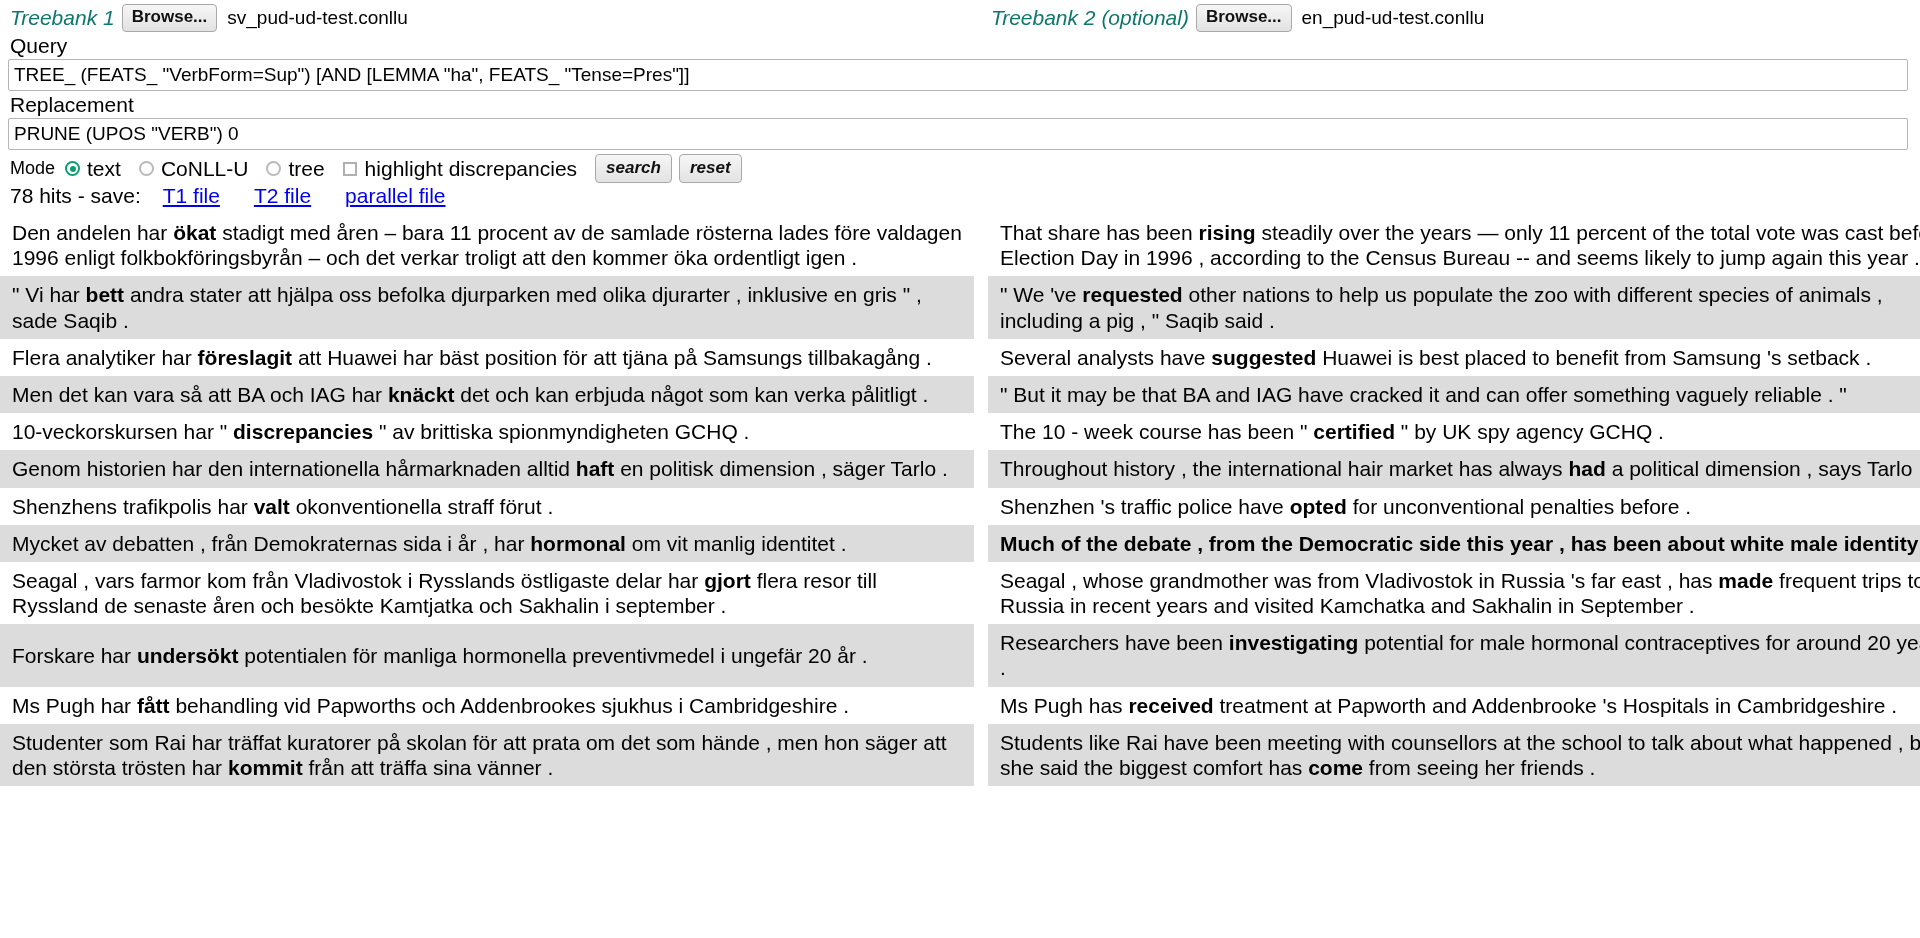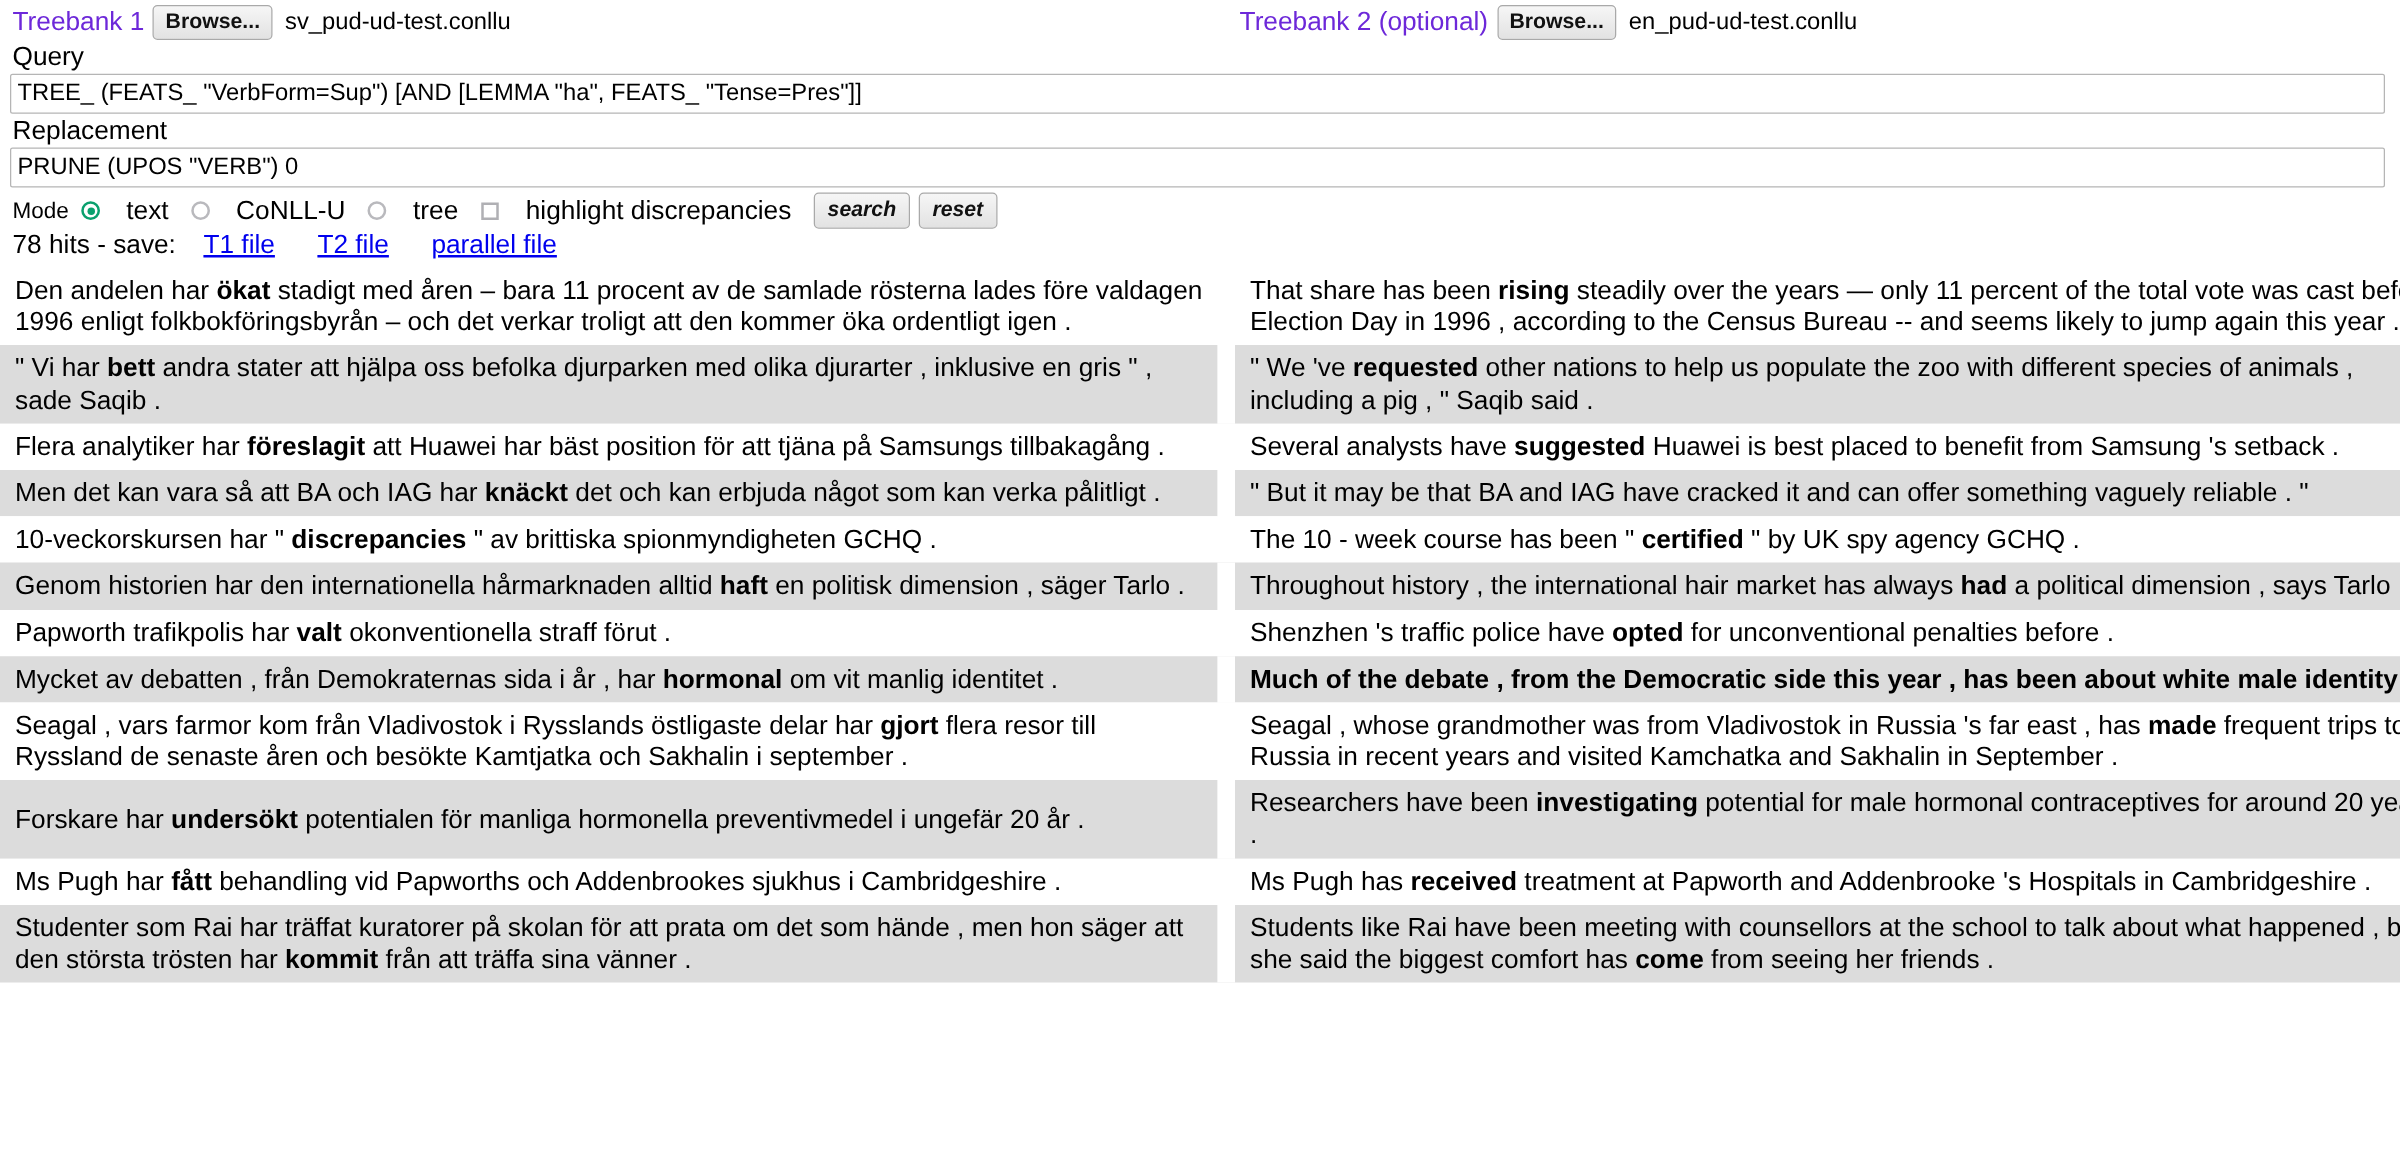--- a/index.html
+++ b/index.html
@@ -33,22 +33,23 @@
   .tb-group {
     display: flex;
     align-items: center;
     white-space: nowrap;
   }
   .tb-group.second {
     margin-left: 583px;
   }
   .tb-label {
     font-size: 21px;
-    color: #6d28d9;
+    color: #0f766e;
     margin-right: 7px;
+    font-style: italic;
   }
   .browse-btn {
     font-family: "Liberation Sans", sans-serif;
     font-size: 17px;
     font-weight: bold;
     padding: 3px 9px 4px 9px;
     background: linear-gradient(#f6f6f6, #e2e2e2);
     border: 1px solid #a9a9a9;
     border-radius: 4px;
     color: #111;
@@ -93,21 +94,20 @@
   }
   .mode-label {
     font-size: 18px;
     margin-right: 10px;
   }
   .radio-item, .check-item {
     display: flex;
     align-items: center;
     margin-right: 18px;
     white-space: nowrap;
-    gap: 14px;
   }
   .radio {
     width: 15px;
     height: 15px;
     border-radius: 50%;
     border: 2px solid #b9b9bd;
     background: #fff;
     box-sizing: border-box;
     margin-right: 7px;
     position: relative;
@@ -276,21 +276,21 @@
           <td class="left"><span class="rowtext"><span>10-veckorskursen har " </span><b>discrepancies</b><span> " av brittiska spionmyndigheten GCHQ .</span></span></td>
           <td class="gap"></td>
           <td class="right"><span class="rowtext"><span>The 10 - week course has been " </span><b>certified</b><span> " by UK spy agency GCHQ .</span></span></td>
         </tr>
         <tr class="odd">
           <td class="left"><span class="rowtext"><span>Genom historien har den internationella hårmarknaden alltid </span><b>haft</b><span> en politisk dimension , säger Tarlo .</span></span></td>
           <td class="gap"></td>
           <td class="right"><span class="rowtext"><span>Throughout history , the international hair market has always </span><b>had</b><span> a political dimension , says Tarlo .</span></span></td>
         </tr>
         <tr class="even">
-          <td class="left"><span class="rowtext"><span>Papworth trafikpolis har </span><b>valt</b><span> okonventionella straff förut .</span></span></td>
+          <td class="left"><span class="rowtext"><span>Shenzhens trafikpolis har </span><b>valt</b><span> okonventionella straff förut .</span></span></td>
           <td class="gap"></td>
           <td class="right"><span class="rowtext"><span>Shenzhen 's traffic police have </span><b>opted</b><span> for unconventional penalties before .</span></span></td>
         </tr>
         <tr class="odd">
           <td class="left"><span class="rowtext"><span>Mycket av debatten , från Demokraternas sida i år , har </span><b>hormonal</b><span> om vit manlig identitet .</span></span></td>
           <td class="gap"></td>
           <td class="right"><span class="rowtext"><b>Much of the debate , from the Democratic side this year , has been about white male identity .</b></span></td>
         </tr>
         <tr class="even">
           <td class="left"><span class="rowtext"><span>Seagal , vars farmor kom från Vladivostok i Rysslands östligaste delar har </span><b>gjort</b><span> flera resor till Ryssland de senaste åren och besökte Kamtjatka och Sakhalin i september .</span></span></td>

